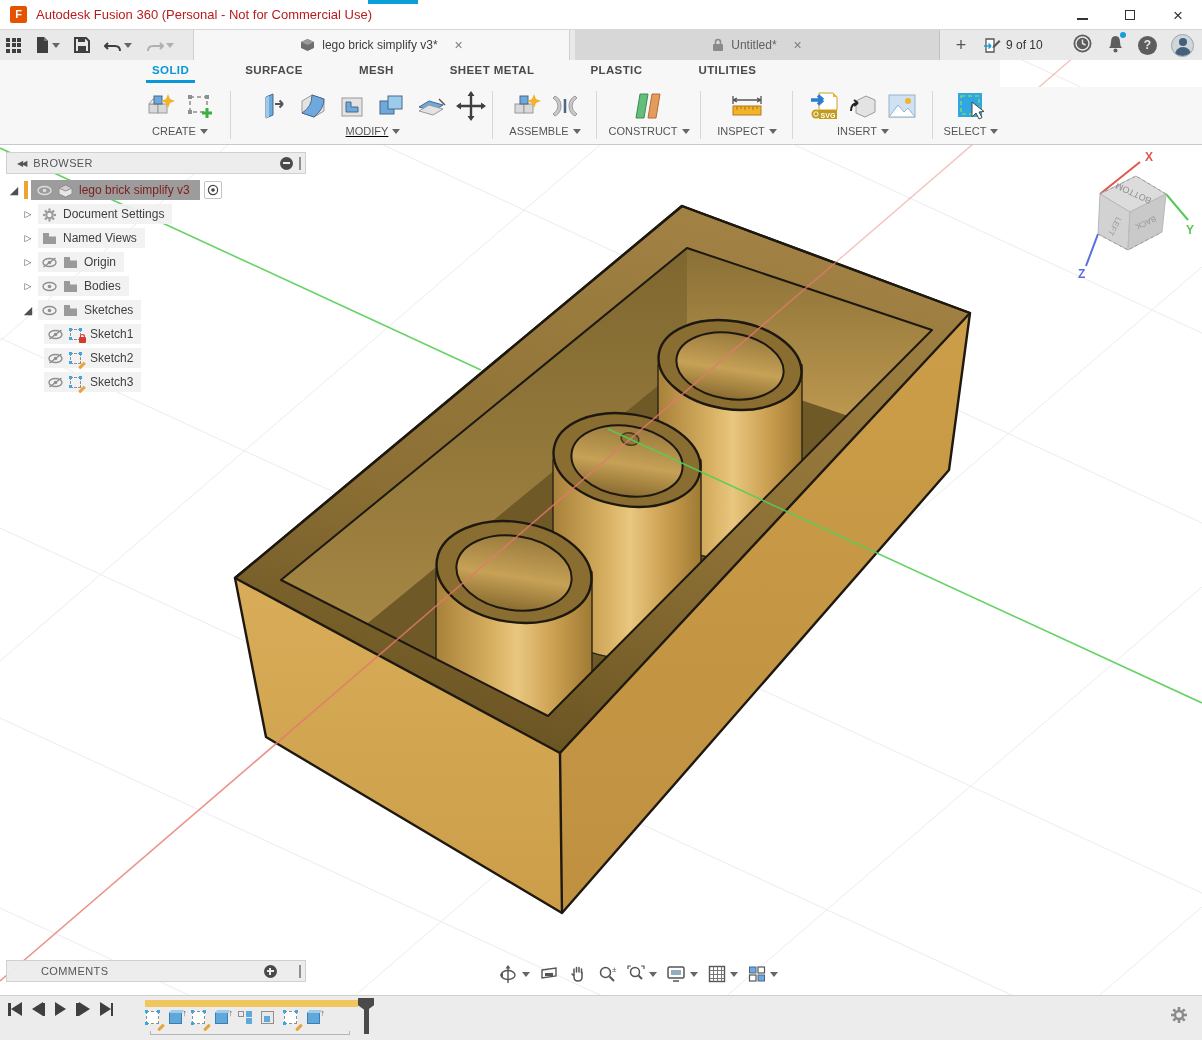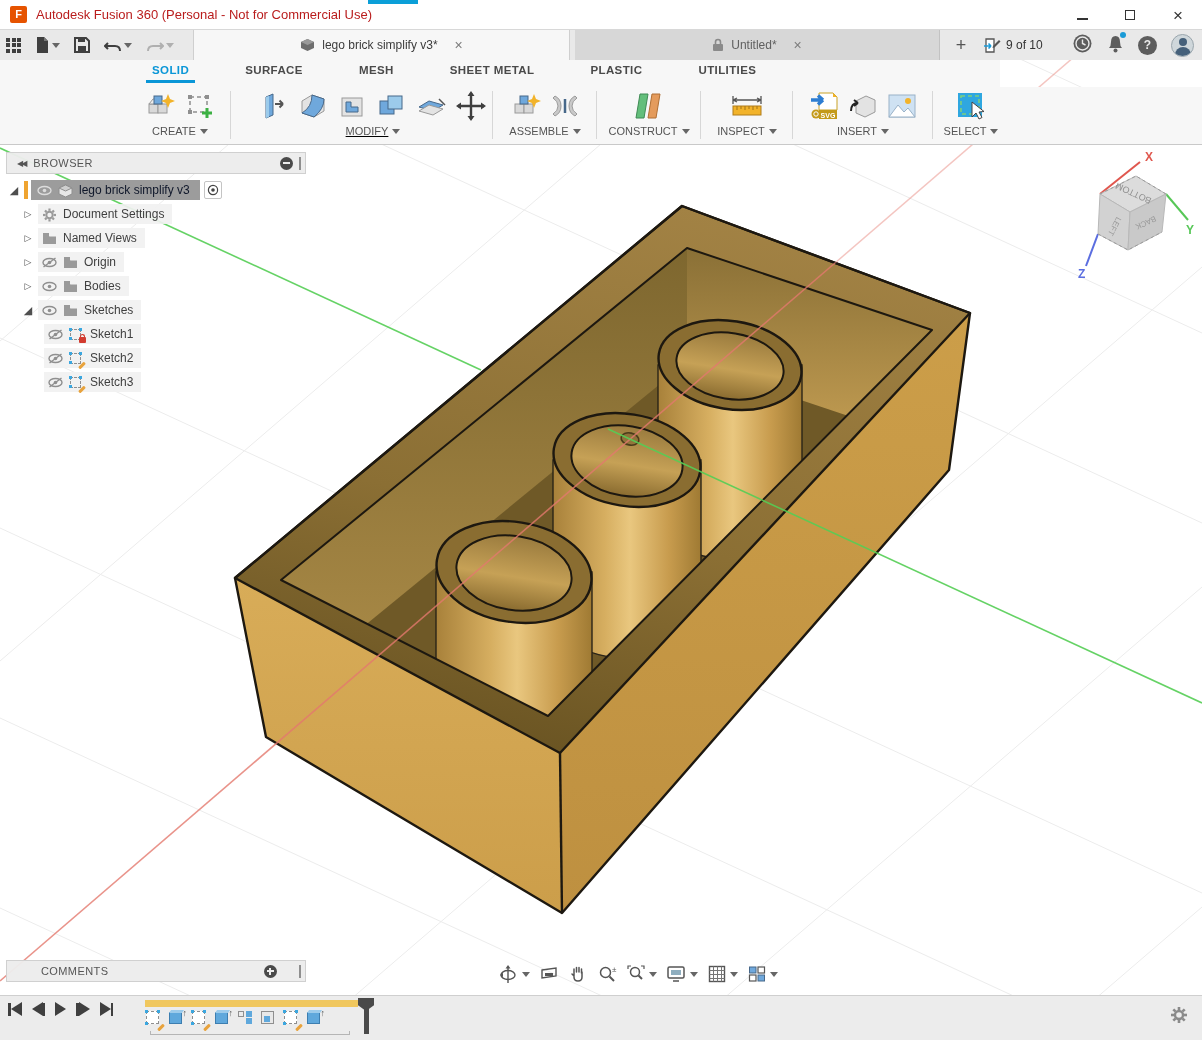--- a/index.html
+++ b/index.html
@@ -84,21 +84,21 @@
   .circle-btn.plus::before { content:""; position:absolute; left:5.5px; top:3px; width:2px; height:7px; background:#ededed; }
   .drag-bar { width:2.5px; height:13px; background:#8f8f8f; margin-right:4px; }
 
   #browser-tree { position:absolute; left:6px; top:178px; z-index:19; }
   .trow { position:relative; height:24px; display:flex; align-items:center; font-size:12px; color:#3f3f3f; }
   .trow .pill { display:flex; align-items:center; height:20px; background:rgba(241,241,241,.92);
     padding:0 8px 0 4px; gap:6px; }
   .expander { width:16px; text-align:center; font-size:9px; color:#4f4f4f; margin-right:2px; }
   .expander.open { font-size:11px; }
   .ybar { width:4px; height:18px; background:#EFA431; margin-right:3px; }
-  .root-pill { background:#9c9c9c !important; color:#0f172a; padding:0 10px 0 6px !important; }
+  .root-pill { background:#9c9c9c !important; color:#7f1d1d; padding:0 10px 0 6px !important; }
   .target-btn { width:18px; height:18px; background:#fff; border:1px solid #c4c4c4; border-radius:2px;
     margin-left:4px; display:flex; align-items:center; justify-content:center; }
   .eye { position:relative; width:15px; height:10px; flex:0 0 auto; }
   .eye svg { display:block; }
   .icon14 { width:15px; height:13px; flex:0 0 auto; position:relative; }
   .sk-box { position:absolute; left:1px; top:1px; width:11px; height:11px; border:1.3px dashed #8f8f8f; }
   .sk-dot { position:absolute; width:3px; height:3px; background:#3BA7E0; }
   .sk-lock { position:absolute; right:-2px; bottom:-2px; width:7px; height:6px; background:#D23B2F; border-radius:1px; }
   .sk-lock::before { content:""; position:absolute; left:1.2px; top:-3px; width:3px; height:3px;
     border:1.2px solid #D23B2F; border-bottom:none; border-radius:3px 3px 0 0; }

